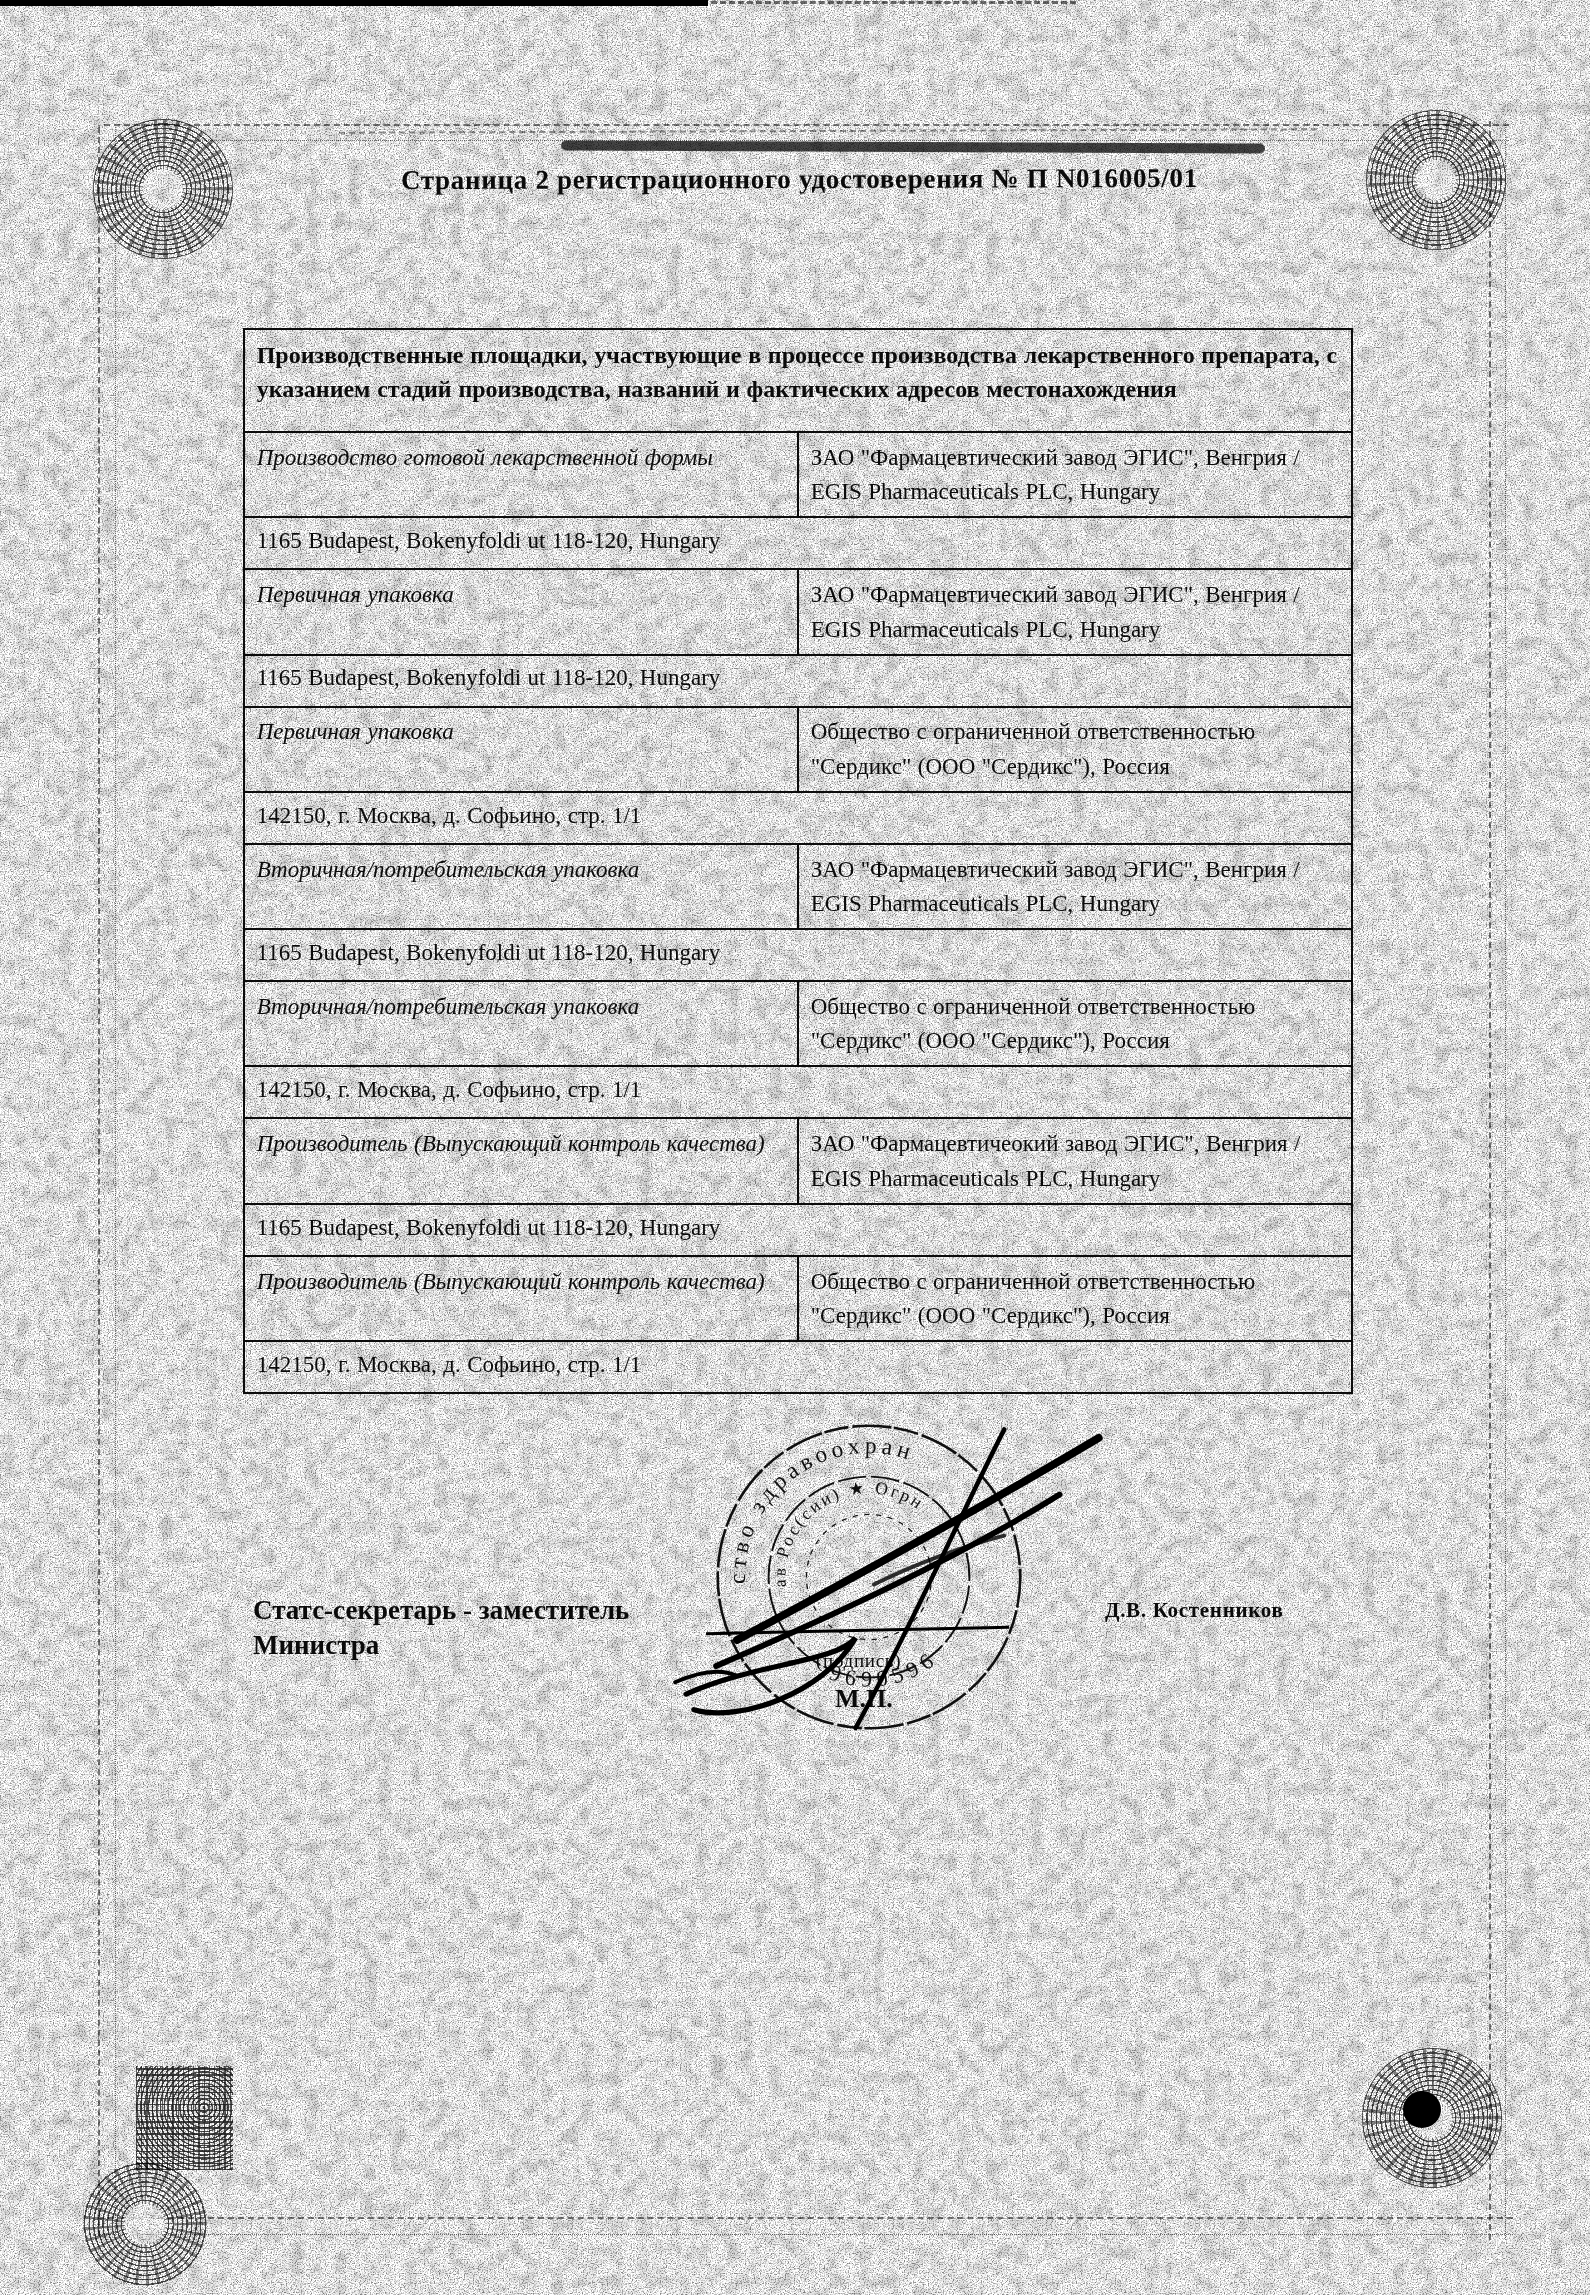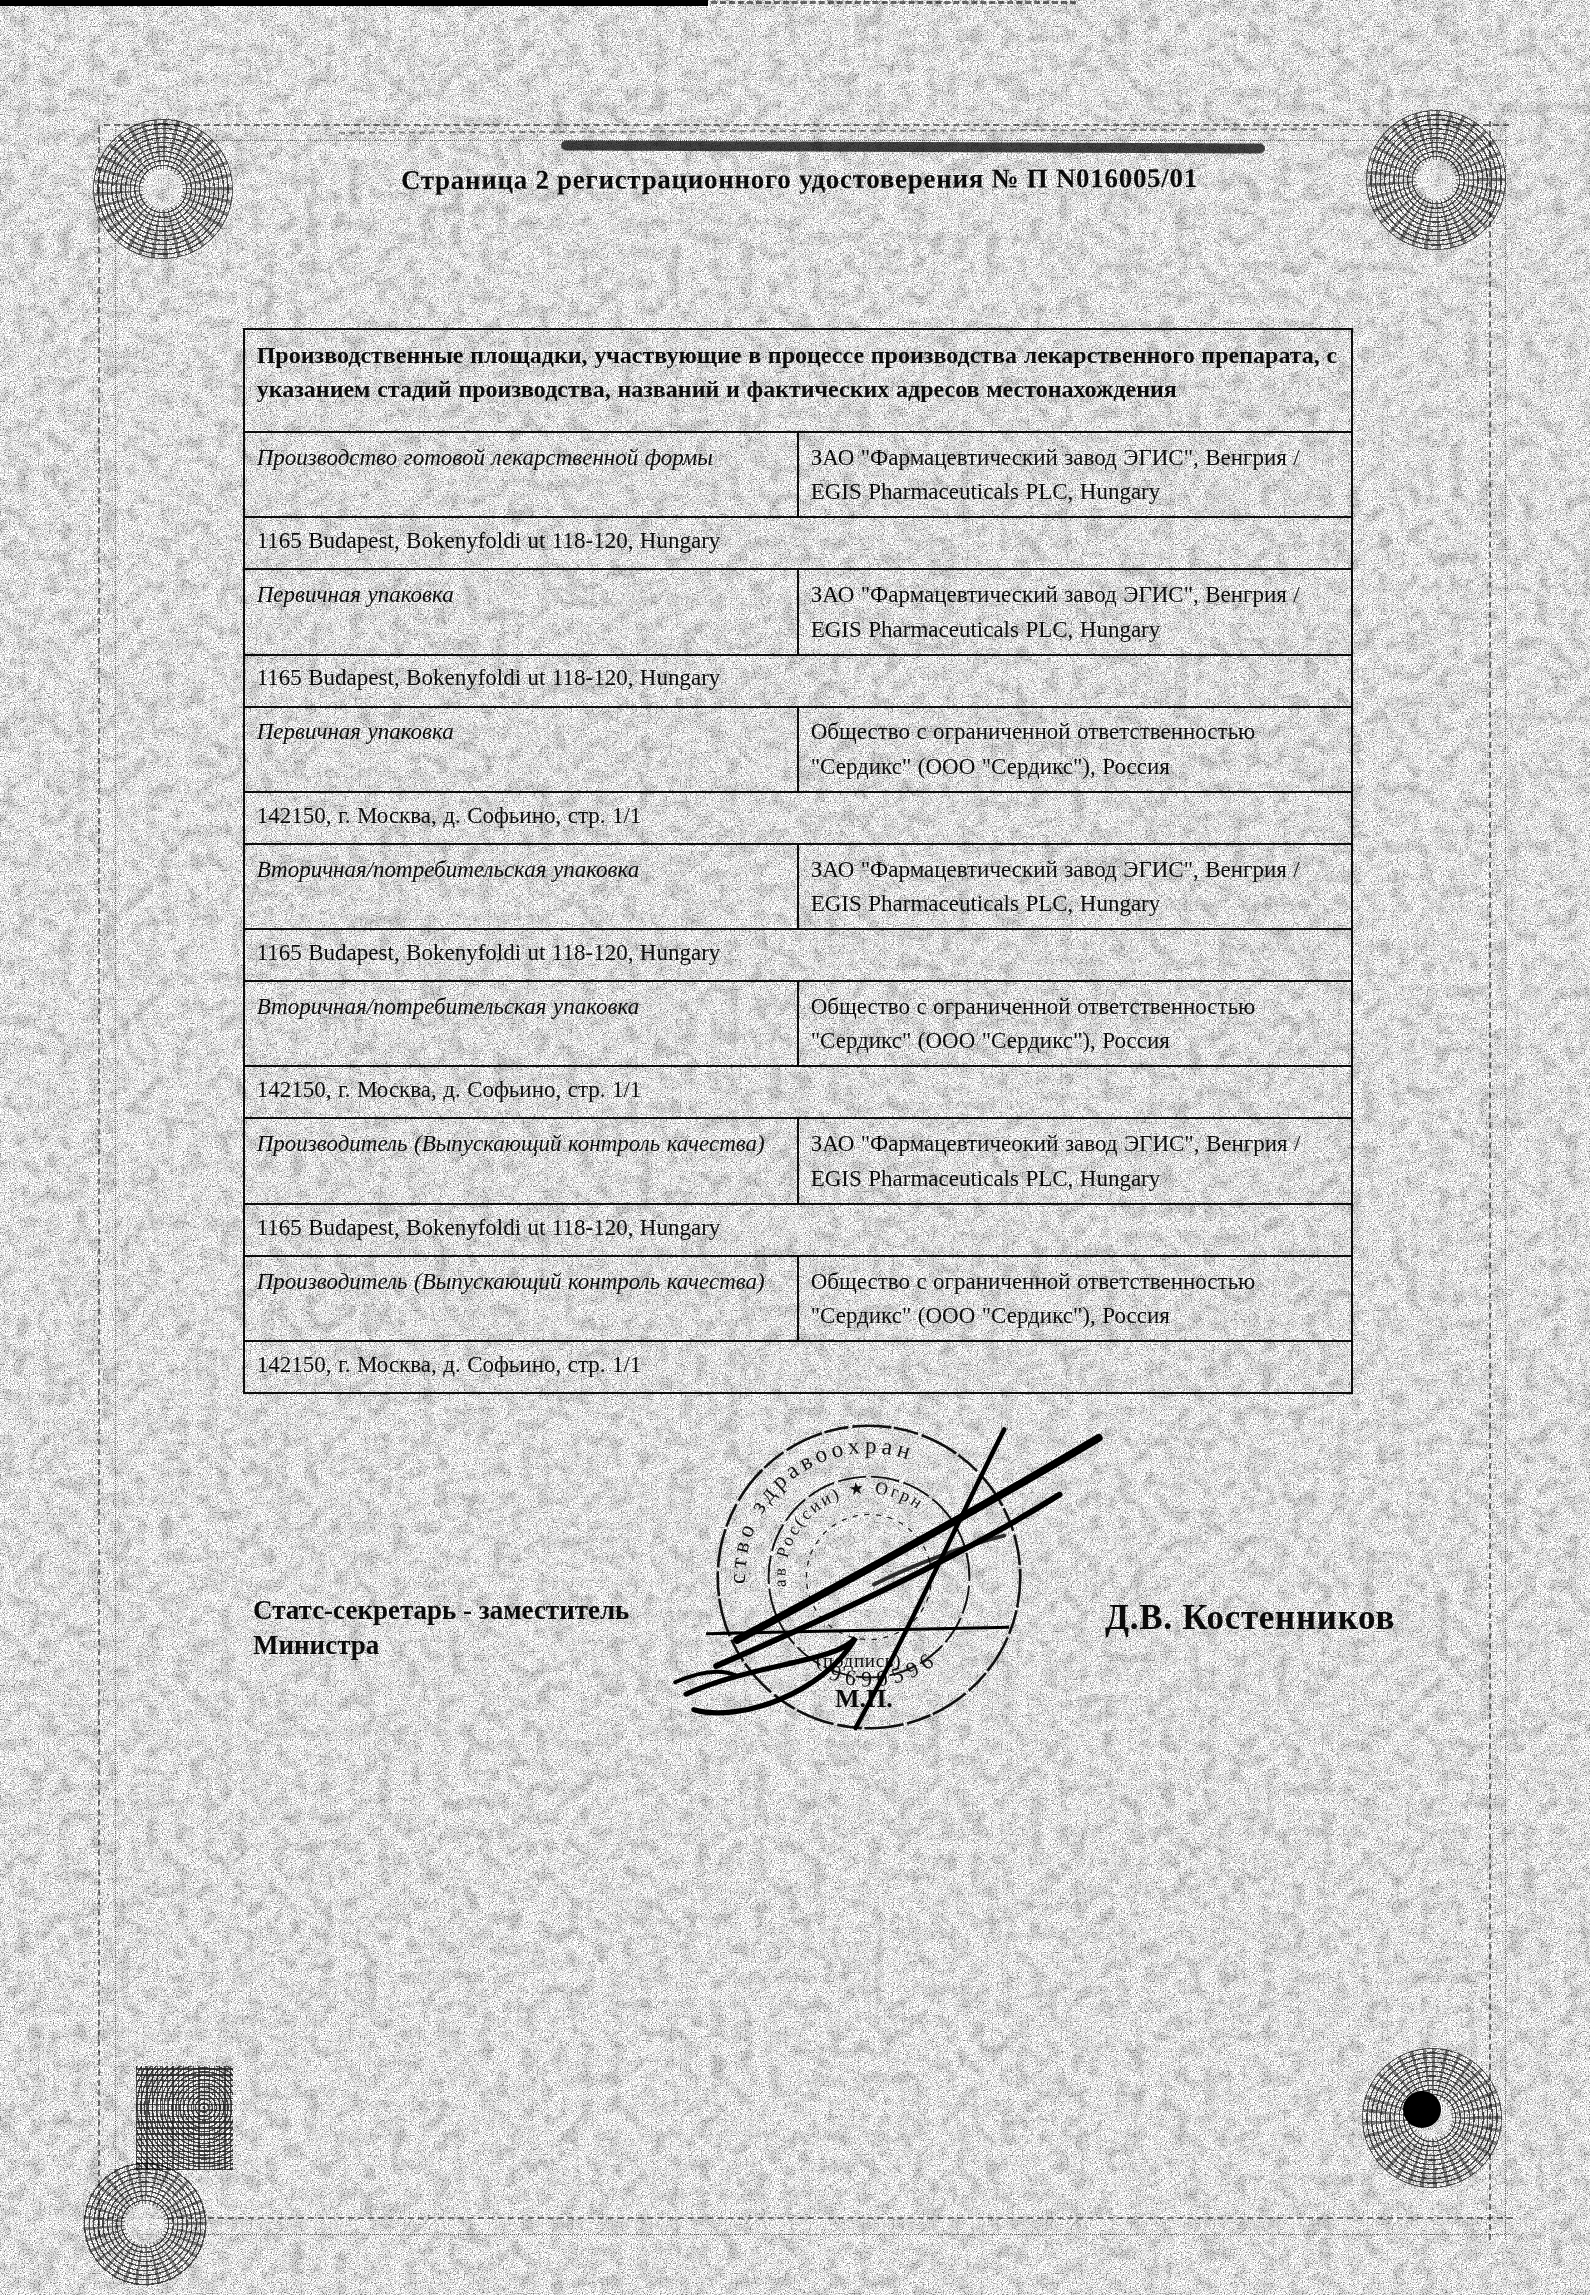--- a/index.html
+++ b/index.html
@@ -77,21 +77,21 @@
   tr.row-header td{font-weight:bold;font-size:24px;line-height:1.42;height:103px;}
   tr.row-stage td{height:79px;}
   tr.row-address td{height:52px;vertical-align:middle;padding-top:0;padding-bottom:3.9px;}
   
   .position-title{
     position:absolute;left:253px;top:1593px;width:456px;z-index:20;
     font-size:27px;font-weight:bold;line-height:1.3;
   }
   .signatory-name{
     position:absolute;left:1105px;top:1598px;z-index:20;
-    font-size:35px;font-weight:bold;letter-spacing:0.7px;
+    font-size:21px;font-weight:bold;letter-spacing:0.7px;
   }
   .signature-line{
     position:absolute;left:706px;top:1629px;width:303px;height:3.3px;background:#000;
     transform:rotate(-1.2deg);z-index:22;
   }
   .signature-caption{
     position:absolute;left:816px;top:1650px;z-index:23;font-size:19px;letter-spacing:0.7px;
   }
   .seal-caption{
     position:absolute;left:835px;top:1684px;z-index:23;font-size:26px;font-weight:bold;

